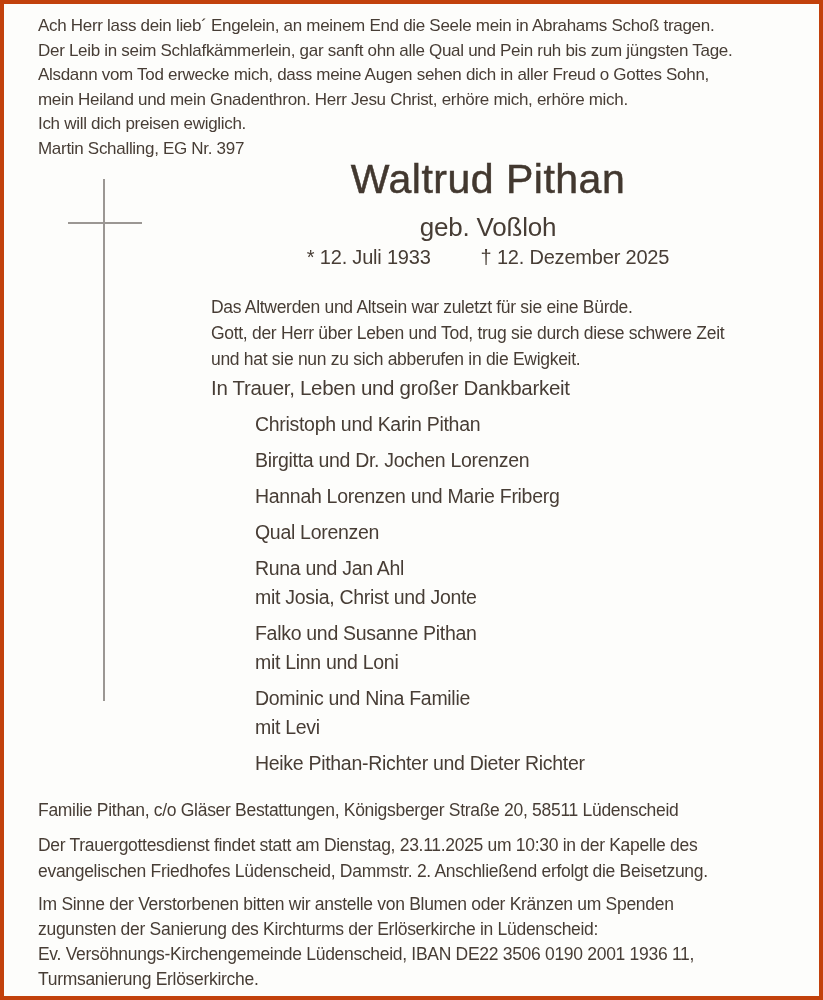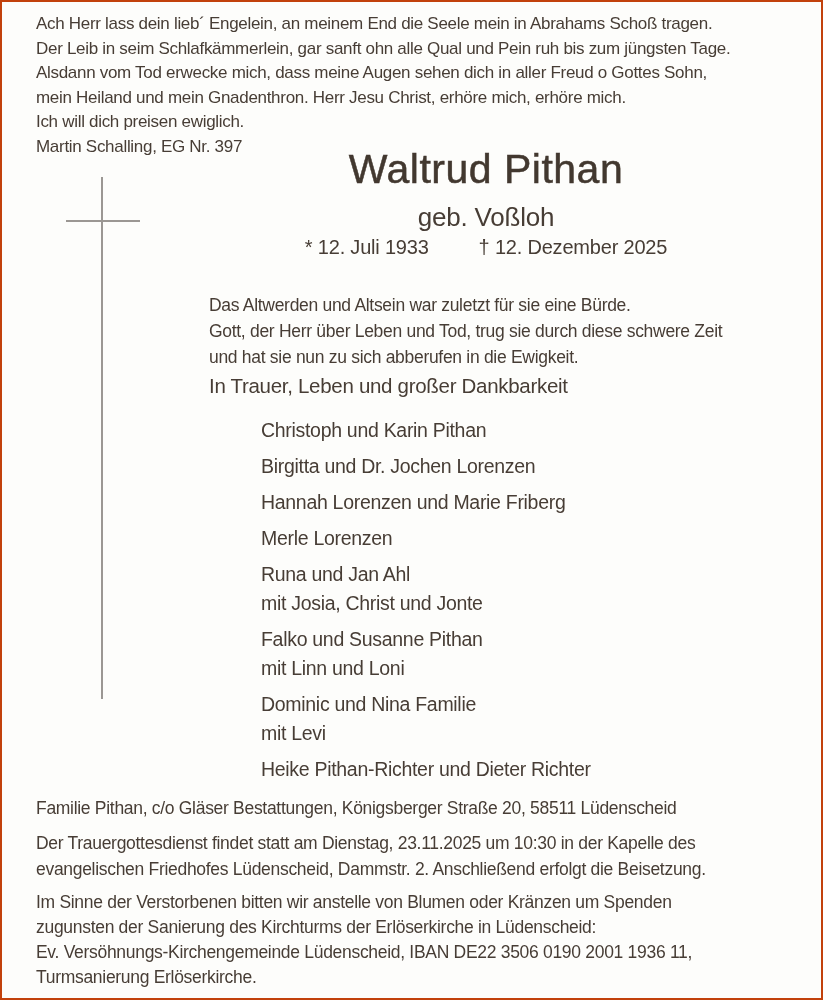--- a/index.html
+++ b/index.html
@@ -1,20 +1,20 @@
 <!DOCTYPE html>
 <html lang="de"><head>
 <meta charset="utf-8">
 <style>
   html,body { margin:0; padding:0; background:#e8e6e2; }
   .page {
     position:relative;
     width:823px; height:1000px;
     box-sizing:border-box;
-    border:2px solid #c2410c;
+    border:4px solid #c2410c;
     background:#fdfdfb;
     font-family:"Liberation Sans", sans-serif;
     color:#473d35;
     overflow:hidden;
   }
   
   .poem {
     position:absolute; left:34px; top:10px; width:747px;
     font-size:17px; line-height:24.5px; letter-spacing:-0.3px;
   }
@@ -24,21 +24,21 @@
   .cross-v {
     position:absolute; left:99px; top:175px;
     width:2px; height:522px; background:#9b9793;
   }
   .cross-h {
     position:absolute; left:64px; top:218px;
     width:74px; height:2px; background:#9b9793;
   }
   
   .name-block {
-    position:absolute; left:199px; top:144px; width:570px;
+    position:absolute; left:199px; top:152px; width:570px;
     text-align:center;
   }
   .deceased-name {
     margin:0; font-size:41px; line-height:46px; font-weight:normal;
     letter-spacing:0.5px; color:#42382f;
     -webkit-text-stroke:0.5px #42382f;
   }
   .maiden-name { margin-top:12px; font-size:26px; line-height:26px; letter-spacing:-0.2px; }
   .dates { margin-top:4px; font-size:20px; line-height:26px; letter-spacing:-0.2px;
            display:flex; justify-content:center; gap:50px; }
@@ -47,21 +47,21 @@
     position:absolute; left:207px; top:290px; width:580px;
     font-size:17.5px; line-height:26px; letter-spacing:-0.3px;
   }
   .closing {
     position:absolute; left:207px; top:370px; width:580px;
     font-size:20.5px; line-height:28px; letter-spacing:-0.3px;
   }
   
   .mourners {
     position:absolute; left:247px; top:402px; width:520px;
-    list-style:none; margin:12px; padding:0;
+    list-style:none; margin:4px; padding:0;
     font-size:19.5px; line-height:29px; letter-spacing:-0.3px;
   }
   .mourners li { margin:0 0 7px 0; }
   
   .contact {
     position:absolute; left:34px; top:793px; width:750px;
     font-size:17.5px; line-height:26px; letter-spacing:-0.3px;
   }
   .service {
     position:absolute; left:34px; top:828px; width:750px;
@@ -112,21 +112,21 @@
     <li>
       <div>Christoph und Karin Pithan</div>
     </li>
     <li>
       <div>Birgitta und Dr. Jochen Lorenzen</div>
     </li>
     <li>
       <div>Hannah Lorenzen und Marie Friberg</div>
     </li>
     <li>
-      <div>Merle Lorenzen</div>
+      <div>Qual Lorenzen</div>
     </li>
     <li>
       <div>Runa und Jan Ahl</div>
       <div>mit Josia, Christ und Jonte</div>
     </li>
     <li>
       <div>Falko und Susanne Pithan</div>
       <div>mit Linn und Loni</div>
     </li>
     <li>

